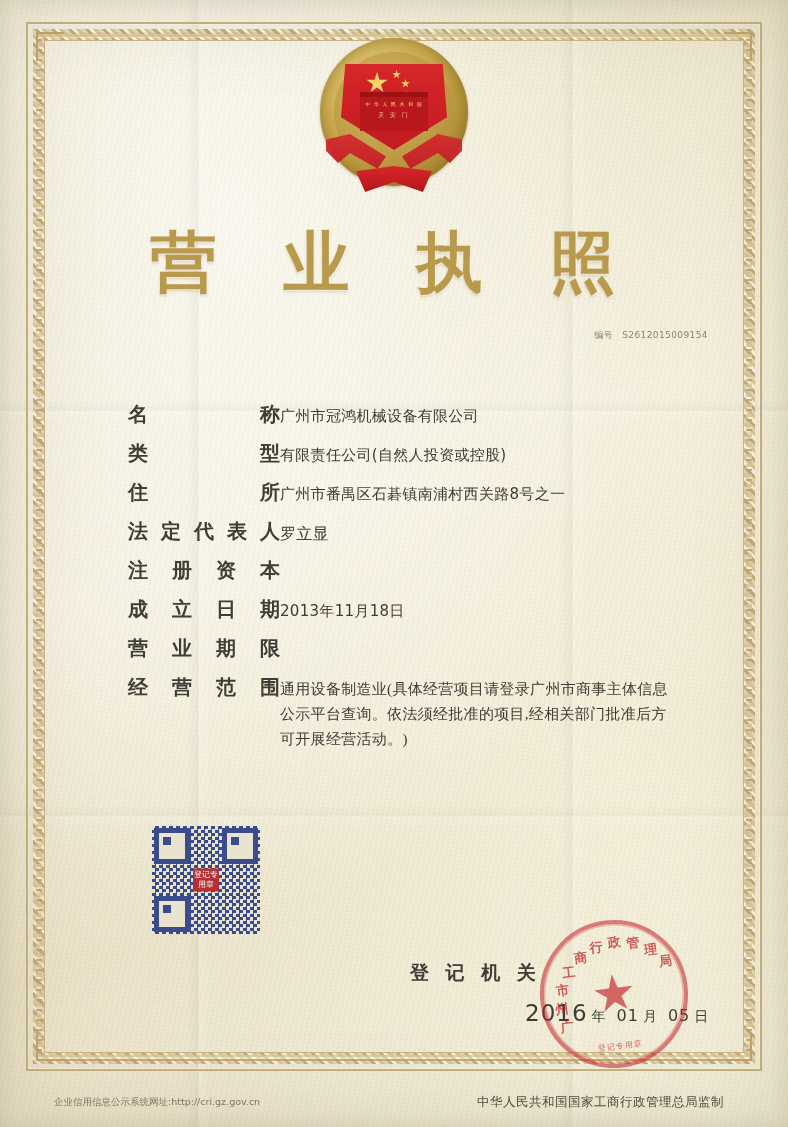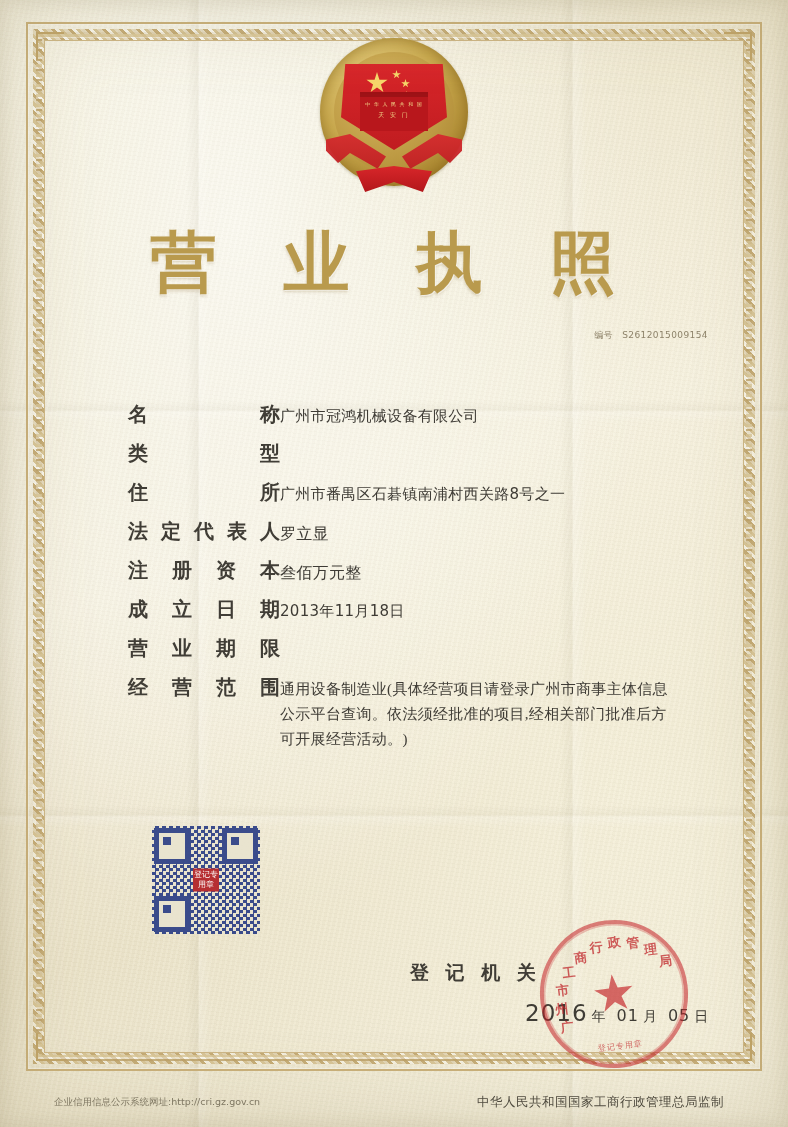--- a/index.html
+++ b/index.html
@@ -519,20 +519,21 @@
         <span>称</span>
       </div>
       <div class="fvalue">广州市冠鸿机械设备有限公司</div>
     </div>
 
     <div class="field">
       <div class="flabel">
         <span>类</span>
         <span>型</span>
       </div>
+      <div class="fvalue">有限责任公司(自然人投资或控股)</div>
     </div>
 
     <div class="field">
       <div class="flabel">
         <span>住</span>
         <span>所</span>
       </div>
       <div class="fvalue">广州市番禺区石碁镇南浦村西关路8号之一</div>
     </div>
 
@@ -547,21 +548,20 @@
       <div class="fvalue">罗立显</div>
     </div>
 
     <div class="field cap">
       <div class="flabel">
         <span>注</span>
         <span>册</span>
         <span>资</span>
         <span>本</span>
       </div>
-      <div class="fvalue">叁佰万元整</div>
     </div>
 
     <div class="field">
       <div class="flabel">
         <span>成</span>
         <span>立</span>
         <span>日</span>
         <span>期</span>
       </div>
       <div class="fvalue">2013年11月18日</div>

